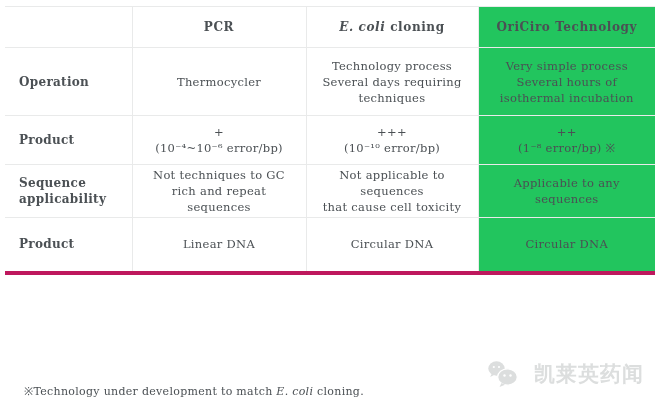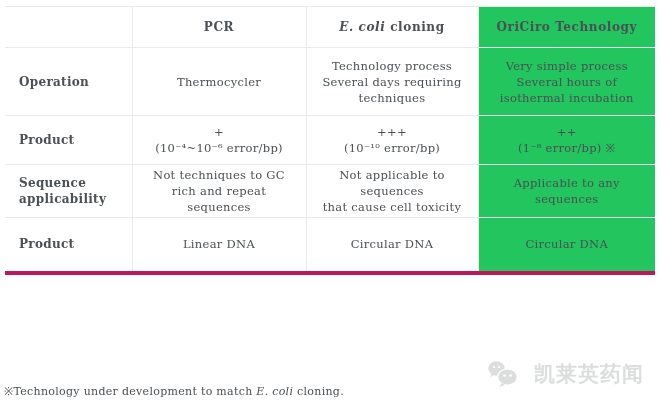--- a/index.html
+++ b/index.html
@@ -43,21 +43,21 @@
     font-weight: bold !important;
     font-size: 12px !important;
     letter-spacing: 0.4px;
     line-height: 17px;
   }
   .oriciro-col { background: #22c55e; }
   .line { min-height: 16px; }
   .em { font-style: italic; }
   .footnote {
     position: absolute;
-    left: 4px;
+    left: 24px;
     top: 383px;
     font-size: 11px;
     letter-spacing: 0.3px;
     color: #4b5054;
   }
   .watermark {
     position: absolute;
     right: 16px;
     top: 360px;
     display: flex;

